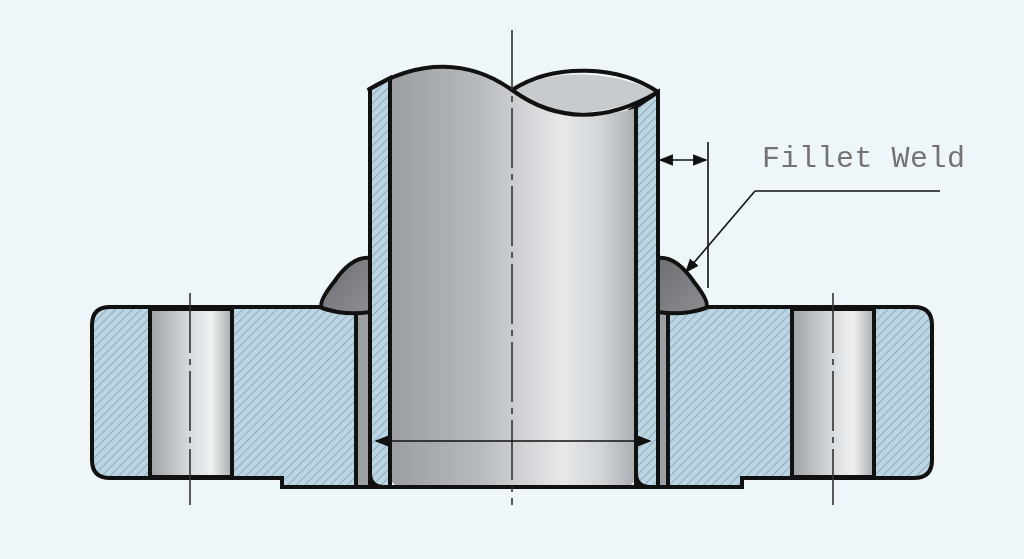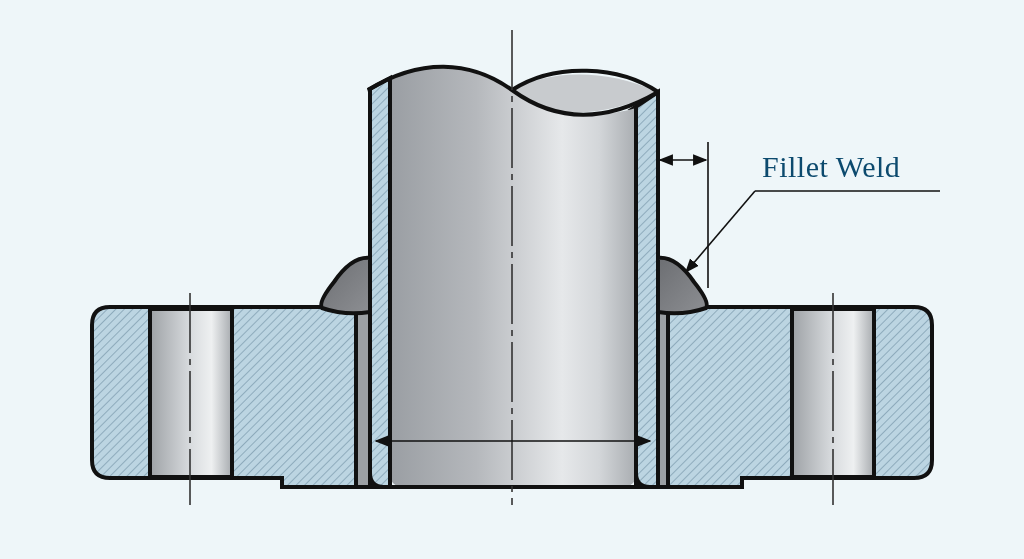--- a/index.html
+++ b/index.html
@@ -1,18 +1,18 @@
 <!DOCTYPE html>
 <html><head>
 <meta charset="utf-8">
 <style>
   html, body { margin:0; padding:0; }
   body { width:1024px; height:559px; background:#eef6f9; overflow:hidden; position:relative; font-family:"Liberation Sans", sans-serif; }
   svg { position:absolute; left:0; top:0; }
-  .label { position:absolute; left:762px; top:150px; font-size:30px; color:#0c4a6e; font-family:Liberation Serif, serif; letter-spacing:0.5px; }
+  .label { position:absolute; left:762px; top:142px; font-size:30px; color:#737373; font-family:Liberation Mono, monospace; letter-spacing:0.5px; }
 </style>
 </head>
 <body>
 
 <svg width="1024" height="559" viewBox="0 0 1024 559">
   <defs>
     <pattern id="hatch" width="6" height="6" patternUnits="userSpaceOnUse" patternTransform="rotate(45)">
       <rect width="6" height="6" fill="#bcd5e2"></rect>
       <line x1="0" y1="0" x2="0" y2="6" stroke="#6f8fa3" stroke-width="1.2"></line>
     </pattern>

